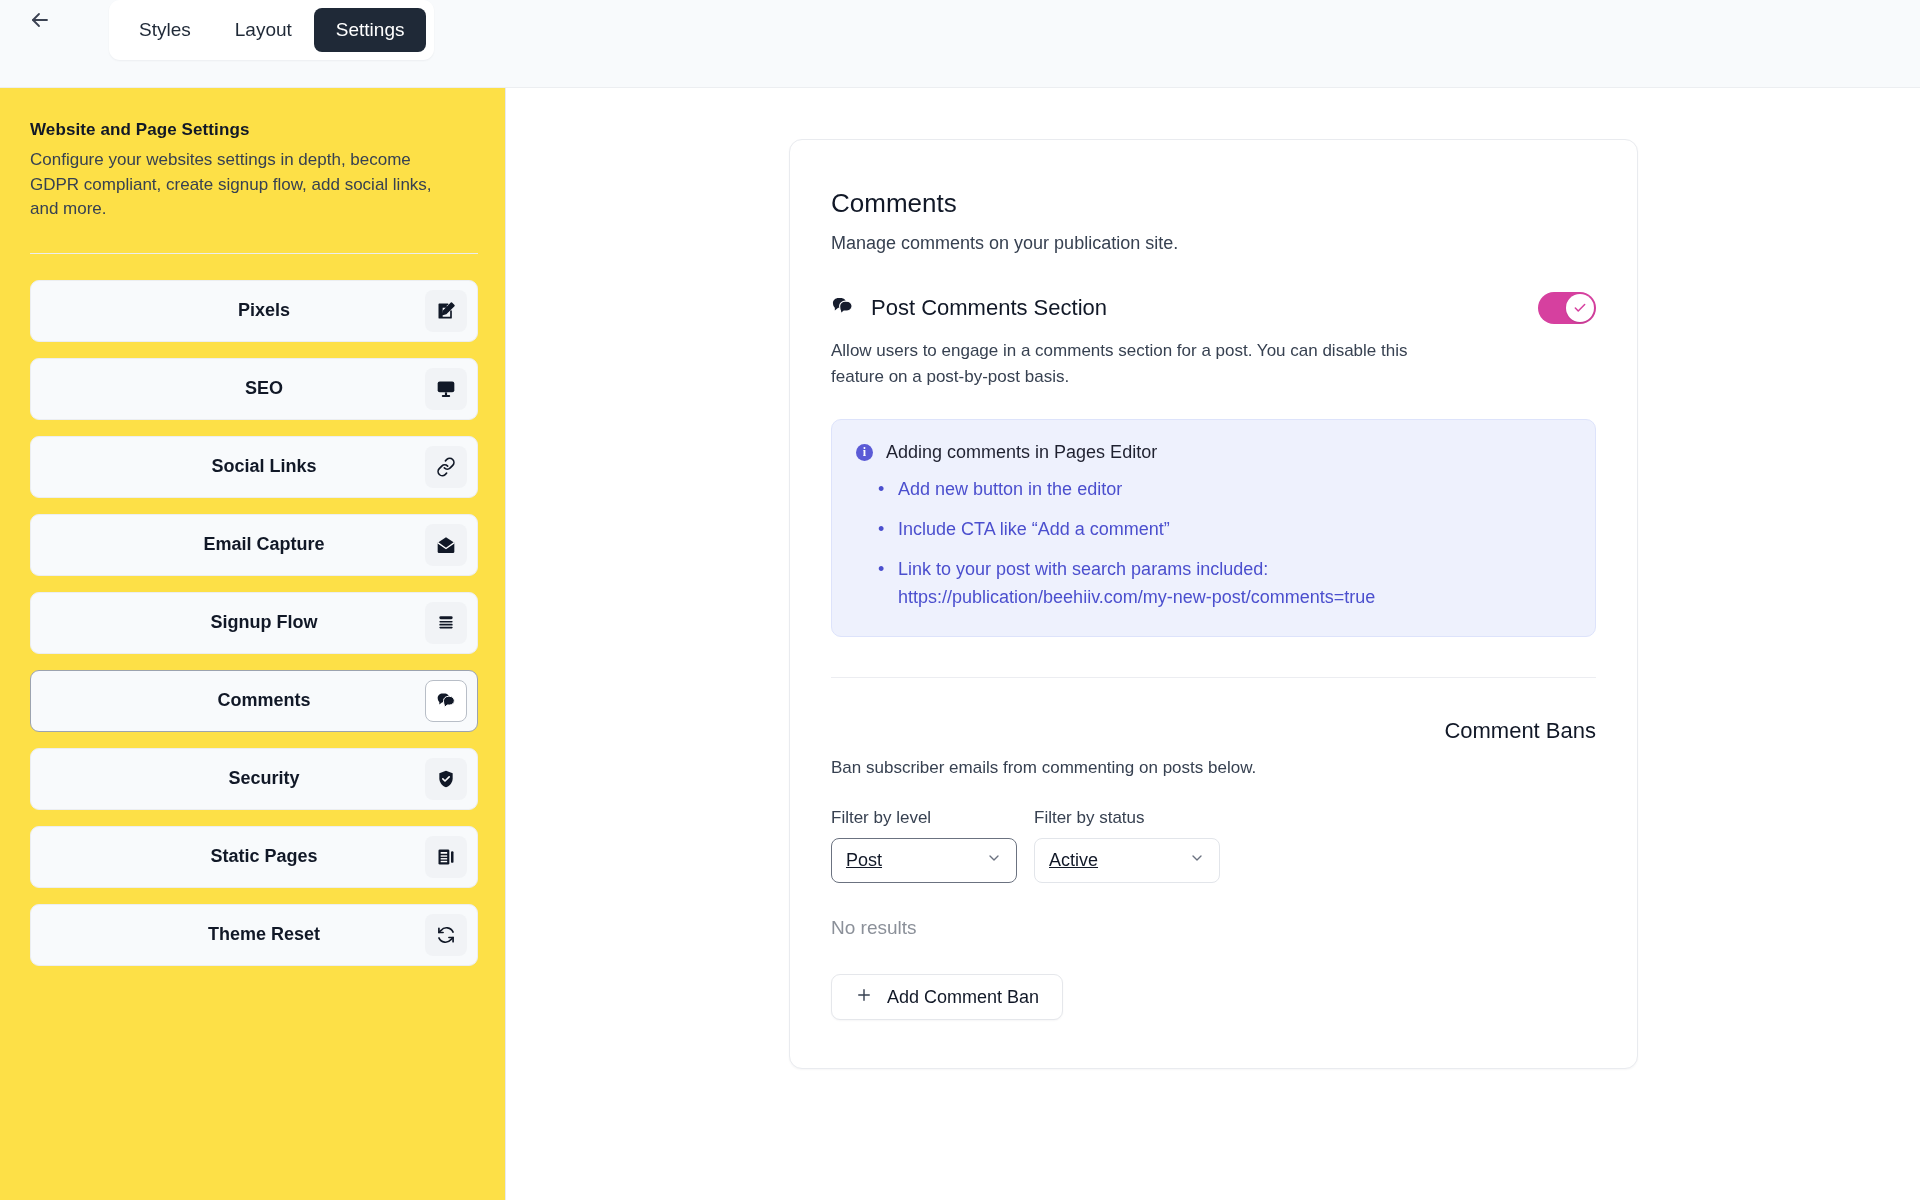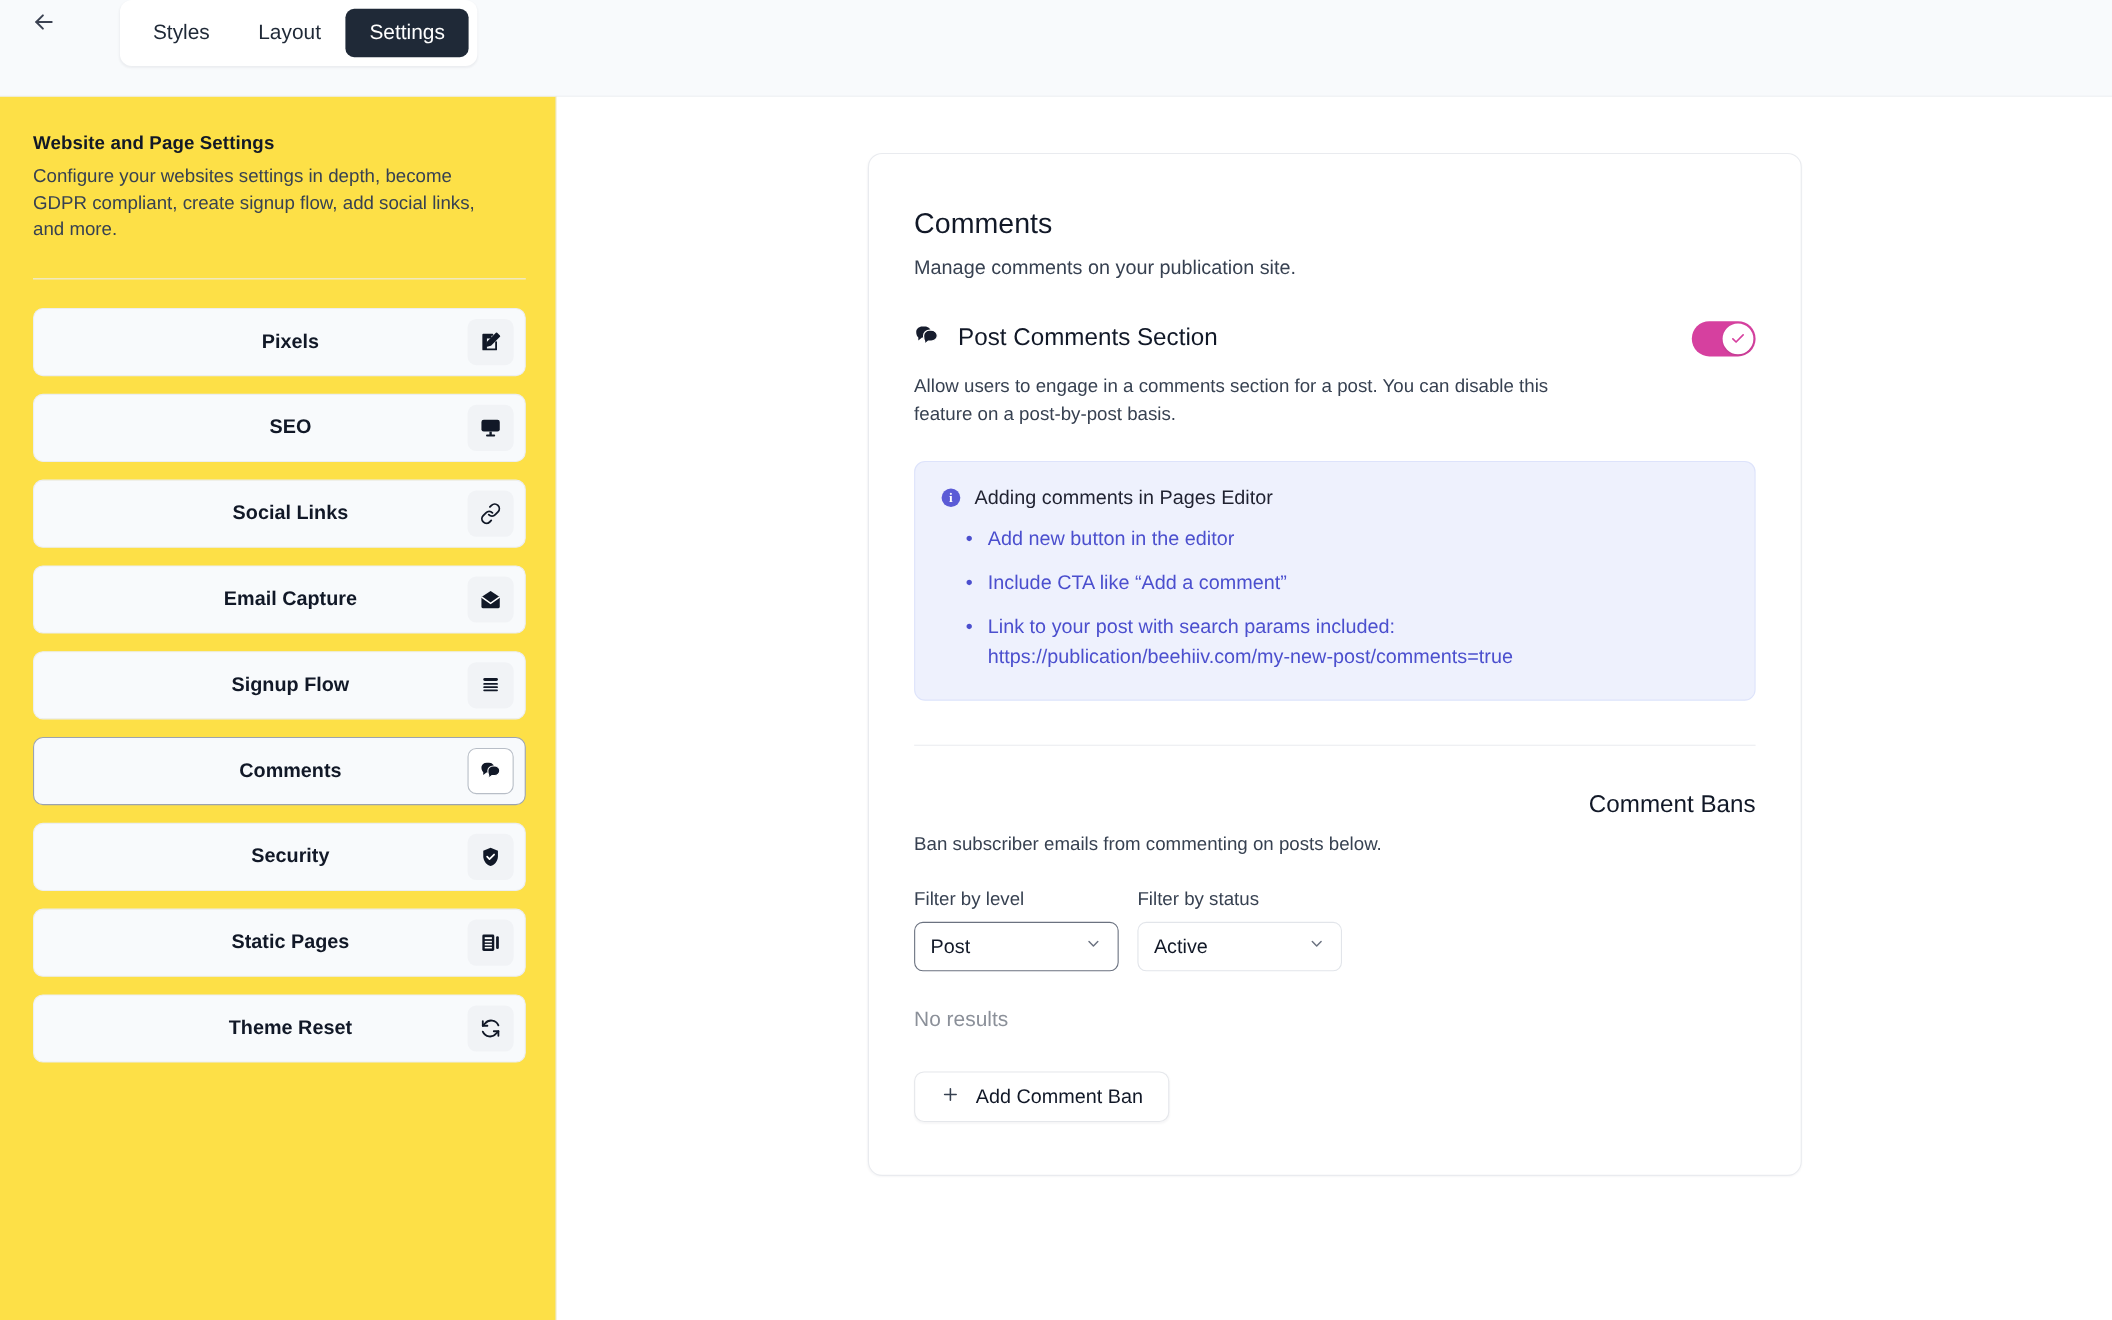--- a/index.html
+++ b/index.html
@@ -290,20 +290,21 @@
     border-radius: 8px;
     border: 1px solid #e2e5ea;
     background: #ffffff;
     display: flex;
     align-items: center;
     padding: 0 14px;
     font-size: 18px;
     color: #111827;
     cursor: pointer;
     justify-content: space-between;
+    text-decoration: underline;
   }
   .select.focused { border: 1.8px solid #6b7280; }
   .no-results {
     margin-top: 34px;
     font-size: 19px;
     color: #8b9099;
   }
   .add-btn {
     margin-top: 35px;
     height: 46px;

